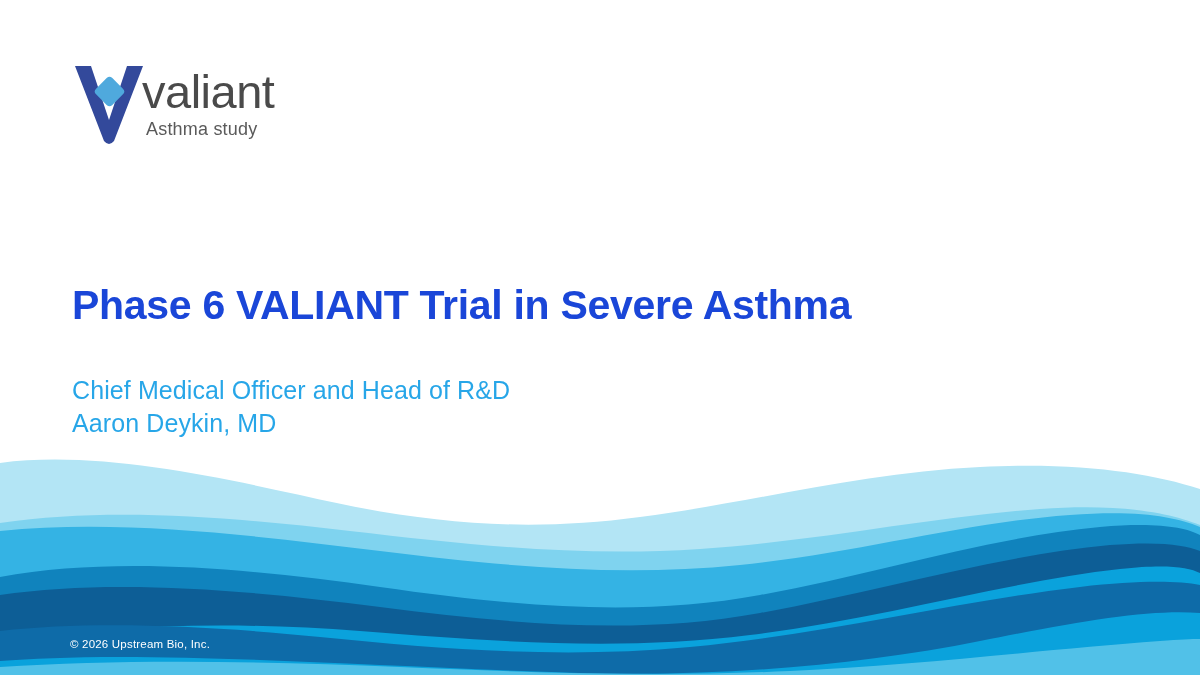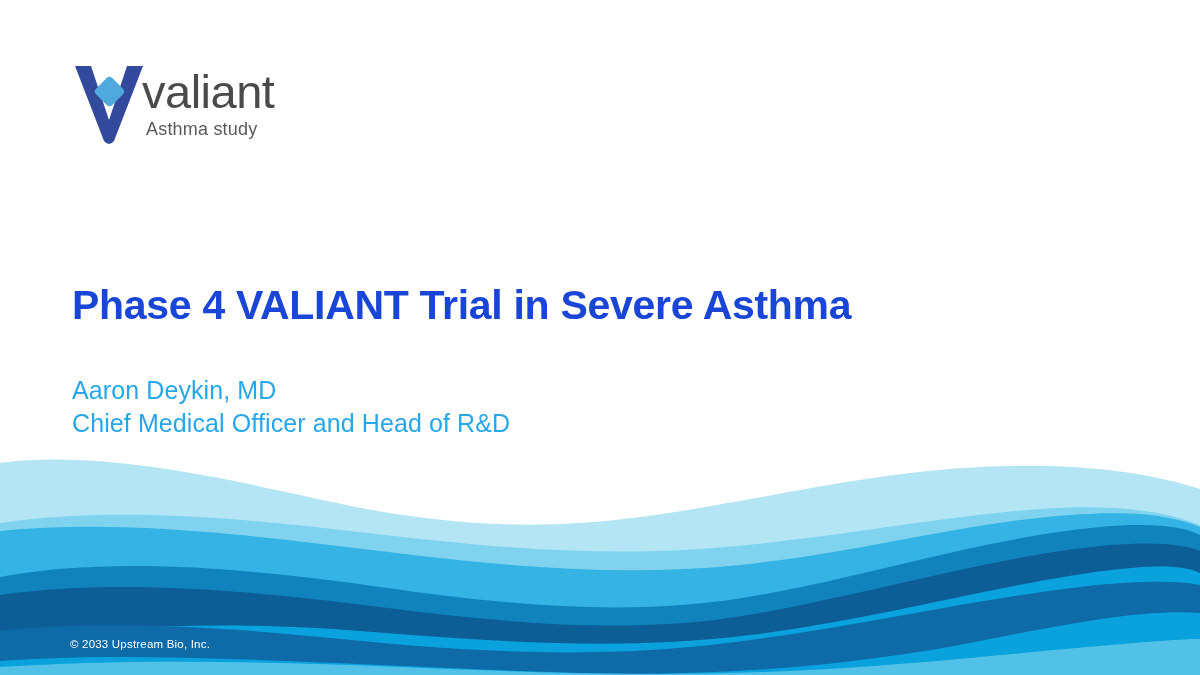--- a/index.html
+++ b/index.html
@@ -104,25 +104,25 @@
     <div class="logo-mark">
       <svg viewBox="0 0 74 84" width="74" height="84" xmlns="http://www.w3.org/2000/svg">
         <path d="M3 4 L19 4 L37 58 L55 4 L71 4 L42 79 Q37 85 32 79 Z" fill="#33499b"></path>
         <rect x="26" y="18" width="23" height="23" rx="4" ry="4" transform="rotate(45 37.5 29.5)" fill="#4fa9dd"></rect>
       </svg>
     </div>
     <div class="logo-word">valiant</div>
     <div class="logo-tagline">Asthma study</div>
   </div>
 
-  <div class="title">Phase 4 VALIANT Trial in Severe Asthma</div>
+  <div class="title">Phase 6 VALIANT Trial in Severe Asthma</div>
 
   <div class="subtitle">
+    <div>Chief Medical Officer and Head of R&amp;D</div>
     <div>Aaron Deykin, MD</div>
-    <div>Chief Medical Officer and Head of R&amp;D</div>
   </div>
 
   <div class="waves">
     <svg viewBox="0 0 1200 230" preserveAspectRatio="none" xmlns="http://www.w3.org/2000/svg">
 
       <path fill="#b3e5f5" d="M0 18 C 90 6, 200 28, 300 50 C 420 78, 520 88, 640 72
                C 760 56, 860 28, 980 22 C 1080 17, 1150 28, 1200 44
                L1200 230 L0 230 Z"></path>
 
       <path fill="#7fd3ef" d="M0 78 C 110 62, 230 72, 350 86 C 470 100, 580 112, 700 104
@@ -150,15 +150,15 @@
                L1200 168 C 1150 164, 1080 176, 980 196
                C 860 220, 720 232, 580 228 C 420 223, 250 212, 120 212
                C 70 212, 30 214, 0 216 Z"></path>
 
       <path fill="#5ec7ea" opacity="0.85" d="M0 222 C 120 214, 260 216, 400 222 C 540 228, 660 232, 790 226
                C 920 220, 1050 204, 1160 196 C 1180 194.5, 1192 194, 1200 194
                L1200 230 L0 230 Z"></path>
     </svg>
   </div>
 
-  <div class="footer">© 2033 Upstream Bio, Inc.</div>
+  <div class="footer">© 2026 Upstream Bio, Inc.</div>
 
 </div>
 
 </body></html>

